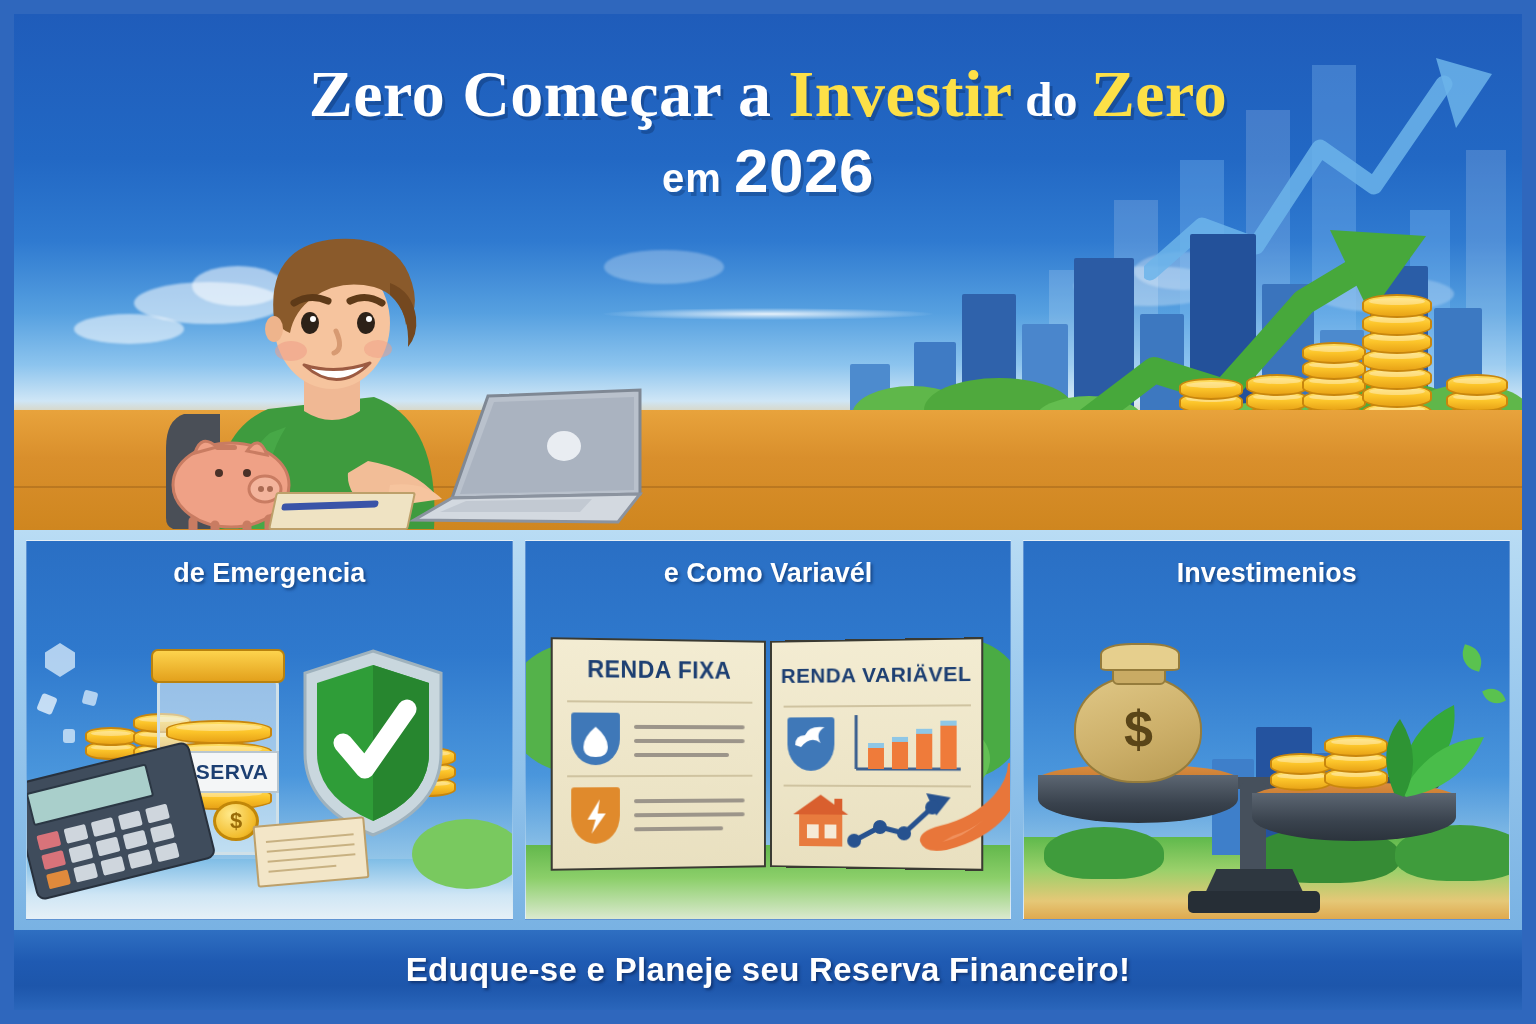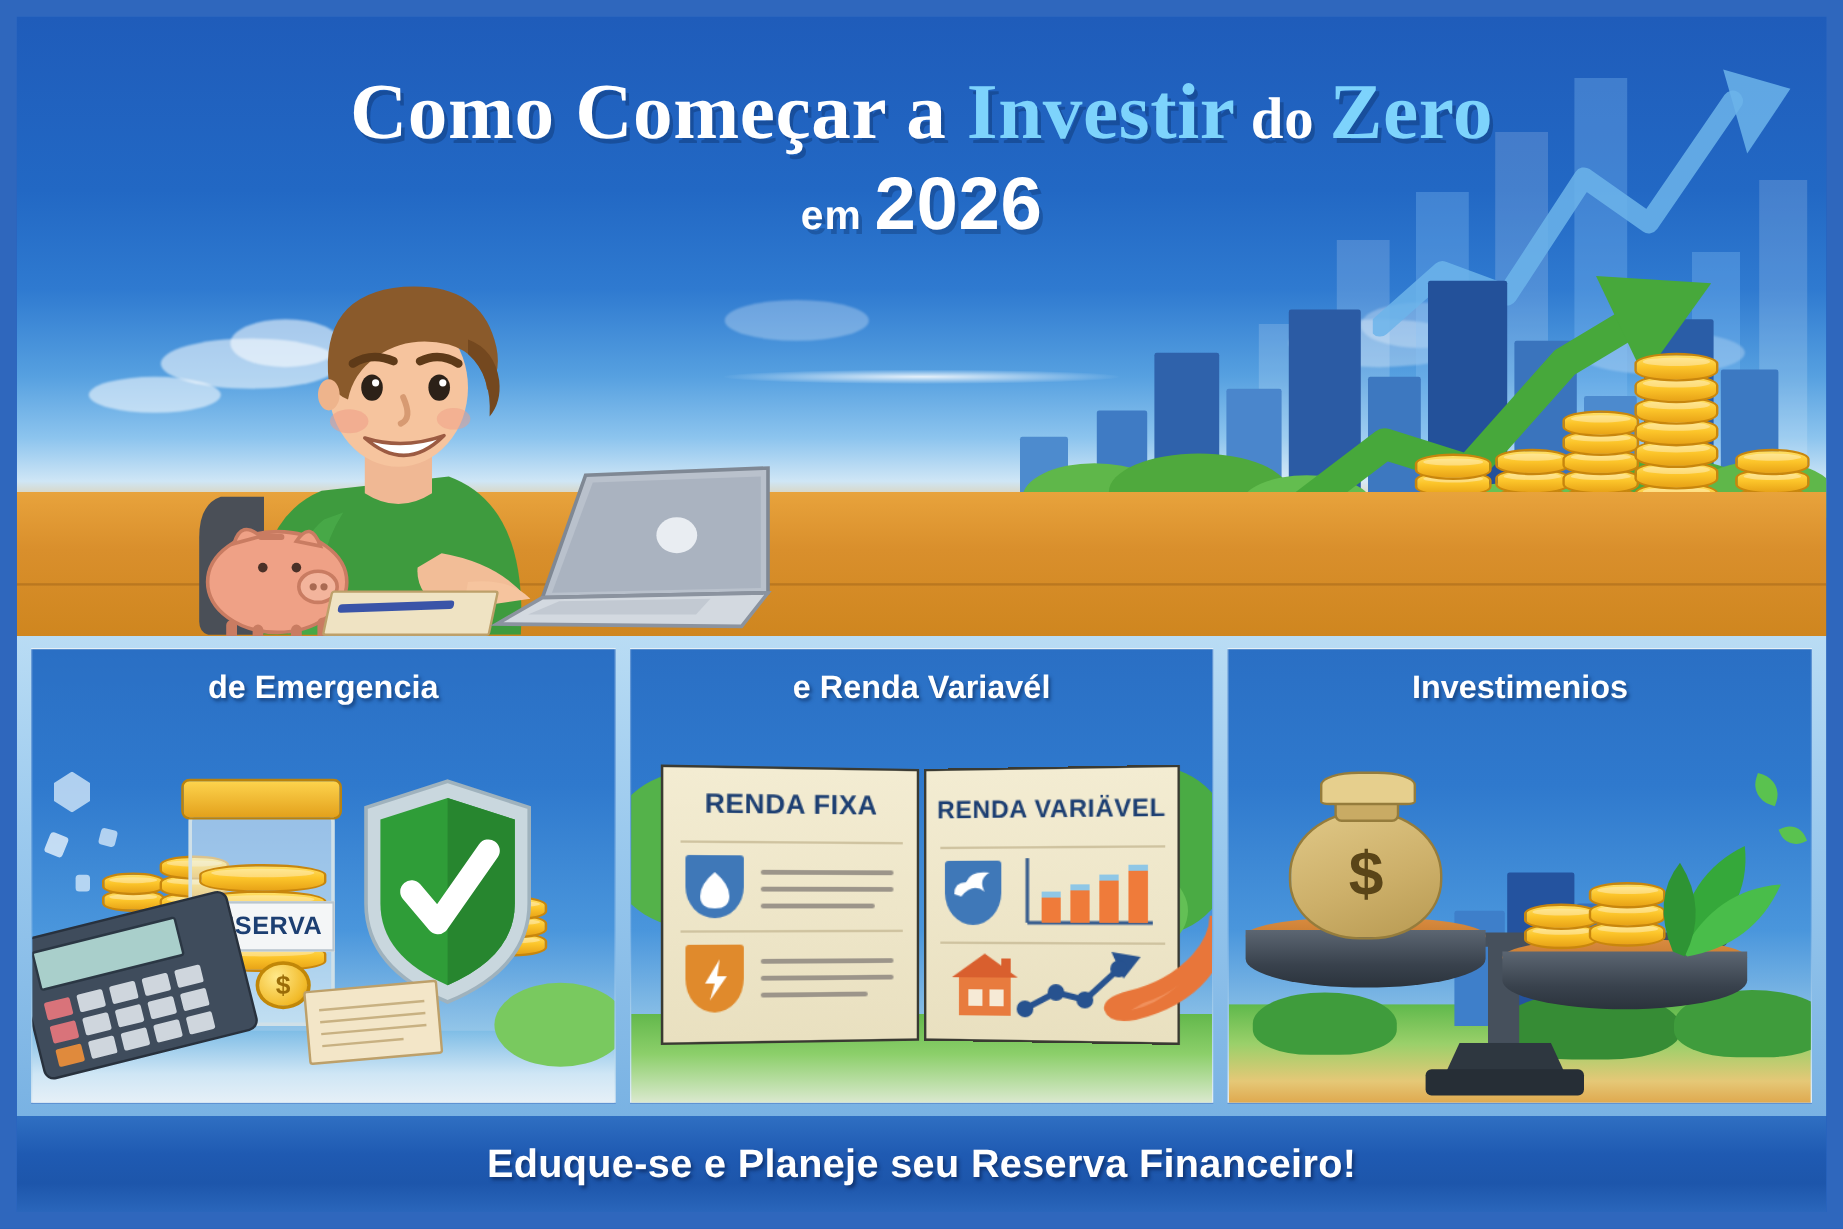--- a/index.html
+++ b/index.html
@@ -70,27 +70,27 @@
   #man { position:absolute; }
 
   
   #title-block { position:absolute; left:0; top:46px; width:1508px; text-align:center; z-index:30; }
   #title-main {
     font-size:66px; font-weight:bold; letter-spacing:.5px; line-height:1.02;
     color:#ffffff; text-shadow: 3px 4px 0 rgba(10,40,90,.35);
     white-space:nowrap; font-family:"Liberation Serif", serif;
   }
   #title-main .sm { font-size:49px; }
-  #title-main .yel { color:#7dd3fc;text-align:center; }
+  #title-main .yel { color:#fde047;text-align:center; }
   #subtitle {
     margin-top:8px; font-size:62px; font-weight:bold; color:#ffffff;
     text-shadow: 3px 4px 0 rgba(10,40,90,.32); font-family:"Liberation Sans", sans-serif;
     letter-spacing:.5px;
   }
-  #subtitle .sm { font-size:34px; letter-spacing:1px; }
+  #subtitle .sm { font-size:40px; letter-spacing:1px; }
   #swoosh{
     position:absolute; left:50%; transform:translateX(-50%); top:248px;
     width:330px; height:12px; border-radius:50%;
     background: radial-gradient(ellipse at center, rgba(255,255,255,.85) 0%, rgba(255,255,255,0) 72%);
   }
 
   
   #cards {
     position:absolute; left:0; top:516px; width:1508px; height:400px;
     background: linear-gradient(180deg,#b9dcf4 0%,#9ccaee 40%,#79b2e3 100%);
@@ -308,21 +308,21 @@
         <path d="M48 116 L84 14 L236 8 L236 112 Z" fill="#b9c1cc" stroke="#7f8894" stroke-width="3"></path>
         <path d="M56 112 L90 20 L230 15 L230 108 Z" fill="#aab3c0"></path>
         <ellipse cx="160" cy="64" rx="17" ry="15" fill="#e9edf2"></ellipse>
         <path d="M10 138 L48 116 L236 112 L214 140 Z" fill="#d3d9e0" stroke="#8b939f" stroke-width="3"></path>
         <path d="M36 130 L62 119 L188 117 L176 130 Z" fill="#c2c9d2"></path>
       </svg>
     </div>
 
     <div id="title-block">
       <div id="title-main">
-        <span>Como Começar a </span><span class="yel">Investir</span><span class="sm"> do </span><span class="yel">Zero</span>
+        <span>Zero Começar a </span><span class="yel">Investir</span><span class="sm"> do </span><span class="yel">Zero</span>
       </div>
       <div id="subtitle">
         <span class="sm">em </span><span>2026</span>
       </div>
       <div id="swoosh"></div>
     </div>
 
     <div id="cards">
 
       <div class="card">
@@ -400,21 +400,21 @@
             <div class="noteline" style="left:10px;top:14px;width:88px;"></div>
             <div class="noteline" style="left:10px;top:24px;width:88px;"></div>
             <div class="noteline" style="left:10px;top:34px;width:88px;"></div>
             <div class="noteline" style="left:10px;top:44px;width:68px;"></div>
           </div>
         </div>
       </div>
 
       <div class="card">
         <div class="card-title">
-          <div>e Renda Variavél</div>
+          <div>e Como Variavél</div>
         </div>
         <div class="card-art">
           <div style="position:absolute;left:0;bottom:0;width:100%;height:74px;
                       background:linear-gradient(180deg,#63b84c 0%,#8ccf6a 45%,#dbe9cf 100%);"></div>
           <div style="position:absolute;left:-20px;top:10px;width:140px;height:130px;border-radius:50%;background:#54b24a;"></div>
           <div style="position:absolute;right:-18px;top:6px;width:130px;height:140px;border-radius:50%;background:#4aab44;"></div>
           <div style="position:absolute;right:20px;top:86px;width:110px;height:80px;border-radius:50%;background:#63c055;"></div>
 
           <div class="book" style="left:26px;top:6px;width:430px;height:230px;">
             <div class="page" style="width:216px;height:230px;transform:perspective(600px) rotateY(5deg);">

